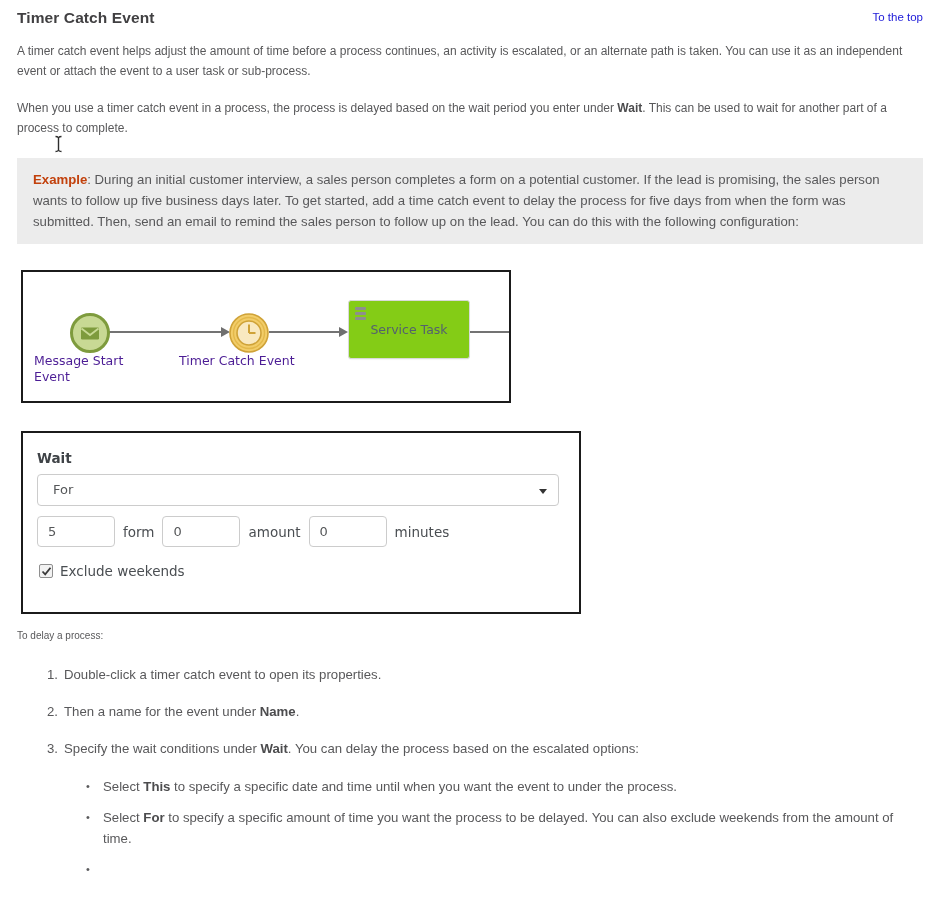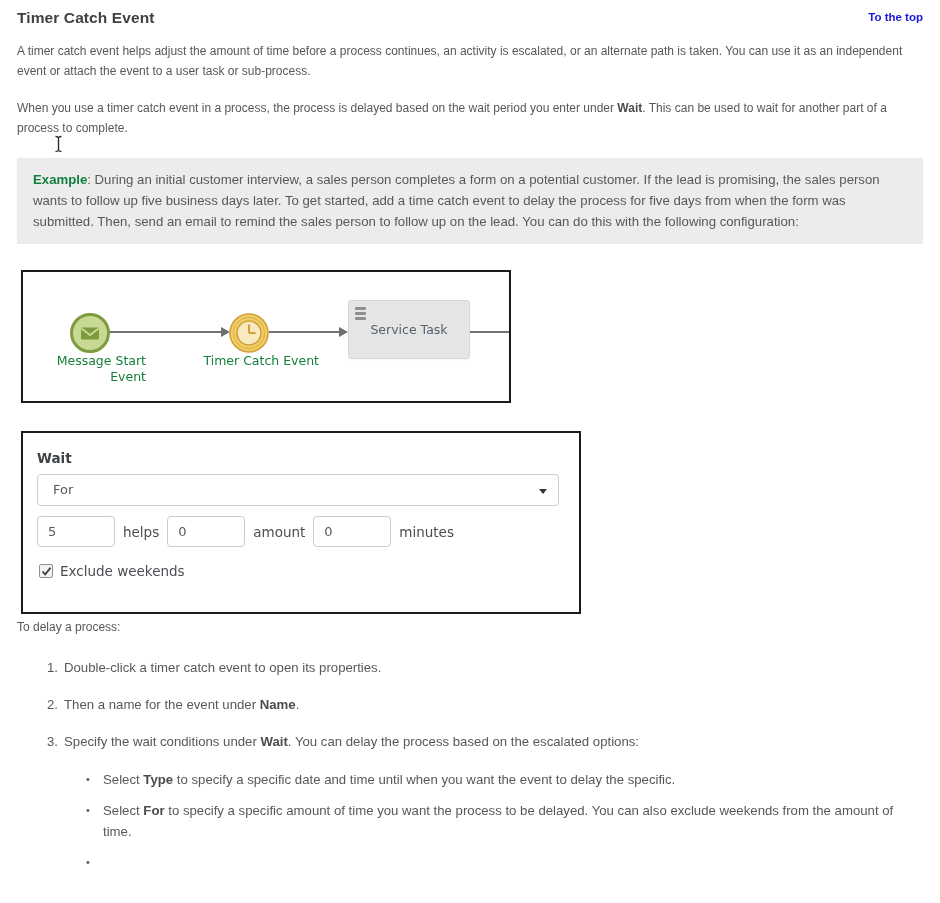--- a/index.html
+++ b/index.html
@@ -10,62 +10,62 @@
     font-family: "Liberation Sans", sans-serif;
     color: #58585a;
     position: relative;
     overflow: hidden;
   }
   .content { padding: 0 17px; }
 
   
   .header-row { display: flex; justify-content: space-between; align-items: flex-start; margin-top: 9px; }
   h1.page-title { font-size: 15.5px; font-weight: bold; color: #414042; margin: 0; letter-spacing: 0.1px; }
-  .top-link { font-size: 11.5px; font-weight: bold; color: #1b18d8; text-decoration: none; margin-top: 2px; cursor: pointer; }
+  .top-link { font-size: 11.5px; font-weight: normal; color: #1b18d8; text-decoration: none; margin-top: 2px; cursor: pointer; }
 
   
   p.body-text { font-size: 12px; line-height: 19.5px; margin: 15px 0 0 0; }
   p.body-text .b, .step-text .b, .bullet-text .b { font-weight: bold; color: #4c4c4e; }
   h2.section-heading { font-size: 13.5px; font-weight: bold; color: #414042; margin: 16px 0 0 0; }
   p.when-para { margin-top: 18px; }
 
   
   .example-box {
     background: #ececec;
     margin-top: 20px;
     padding: 11px 16px 12px 16px;
     font-size: 13.2px;
     line-height: 21px;
   }
-  .example-box .b { font-weight: bold; color: #15803d; }
+  .example-box .b { font-weight: bold; color: #c2410c; }
 
   
   .diagram-panel {
     position: relative;
     margin: 26px 0 0 4px;
     width: 490px; height: 133px;
     border: 2px solid #1b1b1b;
     background: #ffffff;
     font-family: "DejaVu Sans", sans-serif;
   }
   .flow-line { position: absolute; height: 2px; background: #737373; top: 59px; }
   .flow-arrow {
     position: absolute; top: 55px; width: 0; height: 0;
     border-top: 5px solid transparent; border-bottom: 5px solid transparent;
     border-left: 9px solid #6f6f6f;
   }
   .event-node { position: absolute; top: 40px; }
   .diagram-label {
-    position: absolute; top: 81px; text-align: right;
-    font-size: 12.5px; color: #15803d; line-height: 16px;
+    position: absolute; top: 81px; text-align: left;
+    font-size: 12.5px; color: #4c1d95; line-height: 16px;
   }
   .service-task {
     position: absolute; left: 325px; top: 28px;
     width: 122px; height: 59px;
-    background: #e5e5e5;
+    background: #84cc16;
     border: 1px solid #d9d9d9;
     border-radius: 3px;
     box-shadow: 0 1px 1px rgba(0,0,0,0.04);
   }
   .service-task-label {
     position: absolute; left: 0; right: 0; top: 21px; text-align: center;
     font-size: 12.5px; color: #54616e;
   }
   .service-task-icon { position: absolute; left: 6px; top: 6px; width: 11px; }
   .service-task-icon span { display: block; height: 3px; background: #8e8e8e; border-radius: 1px; margin-bottom: 2px; }
@@ -107,21 +107,21 @@
   .checkbox-row { position: absolute; left: 16px; top: 130px; display: flex; align-items: center; cursor: pointer; }
   .checkbox-box {
     width: 14px; height: 14px;
     border: 1px solid #8f8f8f; border-radius: 2px;
     background: #f2f2f2;
     display: flex; align-items: center; justify-content: center;
   }
   .checkbox-label { font-size: 13.5px; color: #4a4e52; margin-left: 7px; }
 
   
-  .steps-intro { font-size: 12px; margin-top: 6px; }
+  .steps-intro { font-size: 10px; margin-top: 16px; }
   .steps-list { margin-top: 24px; }
   .step-row { display: flex; margin-bottom: 18px; font-size: 13.2px; line-height: 19px; }
   .step-num { width: 17px; margin-left: 30px; flex-shrink: 0; }
   .step-text { flex: 1; }
   .bullet-row { display: flex; margin-bottom: 10px; font-size: 13.2px; line-height: 21px; }
   .bullet-glyph { width: 17px; margin-left: 69px; flex-shrink: 0; font-size: 11px; line-height: 21px; }
   .bullet-text { flex: 1; padding-right: 20px; }
 
   
   .text-cursor { position: absolute; left: 53px; top: 135px; }
@@ -191,21 +191,21 @@
   <div class="wait-panel">
     <div class="wait-heading">Wait</div>
 
     <div class="wait-select">
       <span>For</span>
       <span class="select-caret"></span>
     </div>
 
     <div class="duration-row">
       <input class="duration-input" type="text" value="5" style="">
-      <span class="duration-label">helps</span>
+      <span class="duration-label">form</span>
       <input class="duration-input" type="text" value="0" style="">
       <span class="duration-label">amount</span>
       <input class="duration-input" type="text" value="0" style="">
       <span class="duration-label">minutes</span>
     </div>
 
     <div class="checkbox-row">
       <span class="checkbox-box">
         <span>
           <svg width="11" height="11" viewBox="0 0 11 11">
@@ -228,21 +228,21 @@
       <span class="step-num">2.</span>
       <span class="step-text"><span>Then a name for the event under </span><span class="b">Name</span><span>.</span></span>
     </div>
     <div class="step-row">
       <span class="step-num">3.</span>
       <span class="step-text"><span>Specify the wait conditions under </span><span class="b">Wait</span><span>. You can delay the process based on the escalated options:</span></span>
     </div>
 
     <div class="bullet-row">
       <span class="bullet-glyph">•</span>
-      <span class="bullet-text"><span>Select </span><span class="b">Type</span><span> to specify a specific date and time until when you want the event to delay the specific.</span></span>
+      <span class="bullet-text"><span>Select </span><span class="b">This</span><span> to specify a specific date and time until when you want the event to under the process.</span></span>
     </div>
     <div class="bullet-row">
       <span class="bullet-glyph">•</span>
       <span class="bullet-text"><span>Select </span><span class="b">For</span><span> to specify a specific amount of time you want the process to be delayed. You can also exclude weekends from the amount of time.</span></span>
     </div>
     <div class="bullet-row">
       <span class="bullet-glyph">•</span>
       <span class="bullet-text"></span>
     </div>
   </div>

